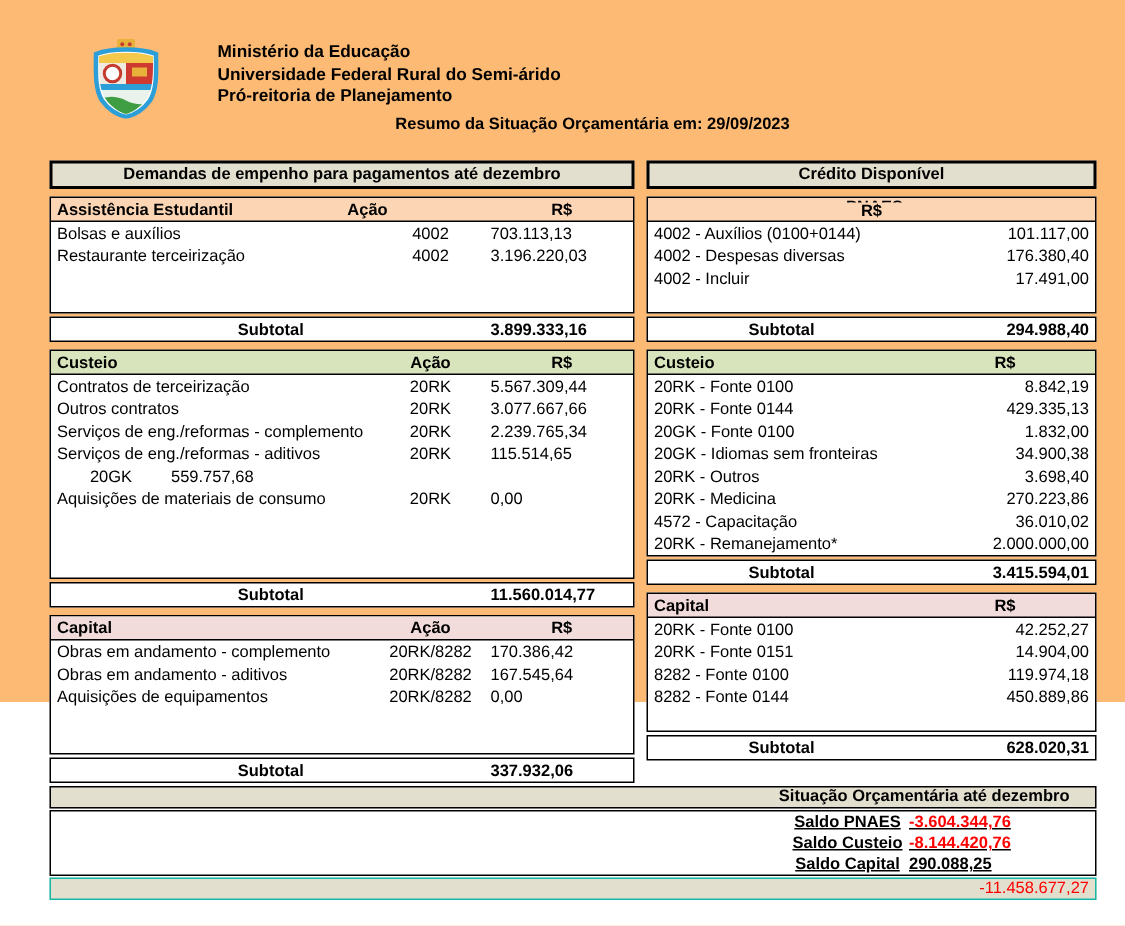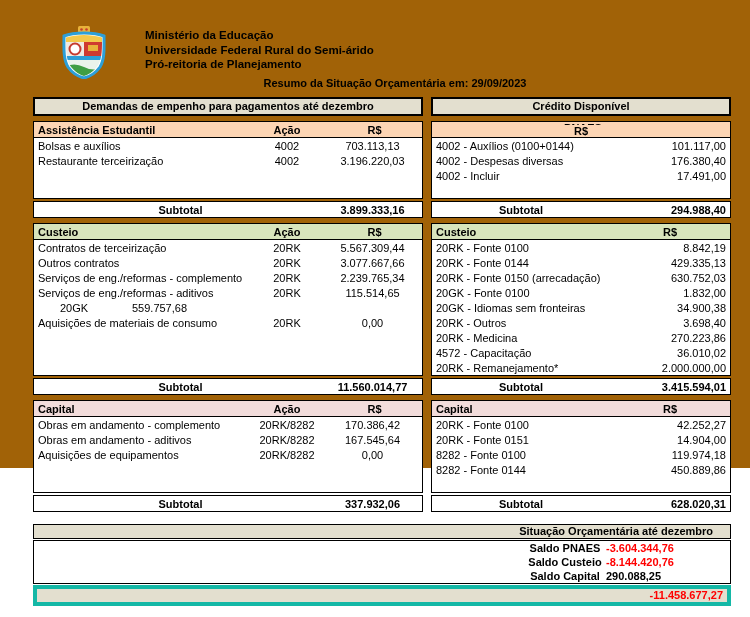--- a/index.html
+++ b/index.html
@@ -2,59 +2,59 @@
 <html><head>
 <meta charset="utf-8">
 <style>
   :root{
     --beige:#e3dfcf;
     --border:#000;
   }
   html,body{margin:0;padding:0;background:#fff;}
   body{width:750px;height:617px;overflow:hidden;
        font-family:"Liberation Sans",sans-serif;font-size:11px;color:#000;}
-  .page{position:relative;width:750px;height:468px;background:#a16207;}
+  .page{position:relative;width:750px;height:468px;background:#fdba74;}
 
   
   .doc-header{position:absolute;top:25px;left:55px;display:flex;align-items:flex-start;}
   .logo{width:58px;height:54px;}
   .org{margin-left:32px;font-weight:700;font-size:11.5px;line-height:14.5px;padding-top:3px;}
   .doc-title{position:absolute;top:77px;left:0;width:750px;text-align:center;font-weight:700;font-size:11px;margin-left:20px;}
 
   
-  .main{position:absolute;top:97px;left:33px;width:698px;display:flex;gap:8px;}
+  .main{position:absolute;top:107px;left:33px;width:698px;display:flex;gap:8px;}
   .col-left{width:390px;}
   .col-right{width:300px;}
   .panel-header{border:2px solid var(--border);background:var(--beige);
     font-weight:700;text-align:center;height:15px;line-height:15px;}
 
   .section{margin-top:5px;}
   .tbl{border:1.5px solid var(--border);background:#fff;}
   .tbl-head{display:flex;align-items:center;height:15px;font-weight:700;border-bottom:1px solid var(--border);}
   .row{display:flex;align-items:center;height:15px;}
   .cell-label{flex:1;padding-left:4px;white-space:nowrap;overflow:hidden;}
   .cell-acao{width:80px;text-align:center;}
-  .cell-val{width:91px;text-align:center;padding-right:4px;white-space:nowrap;}
+  .cell-val{width:91px;text-align:left;padding-right:4px;white-space:nowrap;}
   .cell-val-h{width:95px;text-align:center;}
   .cell-val-r{width:116px;text-align:right;padding-right:4px;white-space:nowrap;}
   .cell-val-rh{width:120px;text-align:center;}
   .subtotal{display:flex;align-items:center;height:15px;border:1.5px solid var(--border);
     margin-top:2px;font-weight:700;background:#fff;}
   .sub-label{flex:1;text-align:center;}
 
   
   .summary{position:absolute;left:33px;top:524px;width:698px;}
   .sum-title{border:1.5px solid var(--border);background:var(--beige);font-weight:700;
     text-align:right;padding-right:17px;height:13px;line-height:13px;}
-  .sum-box{border:1.5px solid var(--border);margin-top:1px;background:#fff;}
+  .sum-box{border:1.5px solid var(--border);margin-top:1px;background:#fff;text-decoration:underline;}
   .sum-row{display:flex;justify-content:flex-end;align-items:center;height:14px;font-weight:700;}
   .sum-label{width:82px;text-align:center;white-space:nowrap;}
   .sum-val{width:120px;padding-right:4px;white-space:nowrap;}
-  .sum-total{margin-top:1px;border:4px solid #14b8a6;background:var(--beige);
-    text-align:right;padding-right:4px;height:13px;line-height:13px;font-weight:700;}
+  .sum-total{margin-top:1px;border:1px solid #14b8a6;background:var(--beige);
+    text-align:right;padding-right:4px;height:13px;line-height:13px;font-weight:400;}
   .neg{color:#ff0000;}
 </style>
 </head>
 <body>
 
 <div class="page">
 
   <div class="doc-header">
     <div class="logo">
       <svg width="58" height="54" viewBox="0 0 58 54">
@@ -85,21 +85,21 @@
   </div>
 
   <div class="doc-title">Resumo da Situação Orçamentária em: 29/09/2023</div>
 
   <div class="main">
     <div class="col-left">
       <div class="panel-header">Demandas de empenho para pagamentos até dezembro</div>
       <div>
           <div class="section">
             <div class="tbl">
-              <div class="tbl-head" style="background: rgb(252, 213, 180);">
+              <div class="tbl-head" style="background: rgb(252, 213, 180); gap: 42px;">
                 <div class="cell-label">Assistência Estudantil</div>
                 <div class="cell-acao">Ação</div>
                 <div class="cell-val-h">R$</div>
               </div>
               <div class="row">
                 <div class="cell-label">Bolsas e auxílios</div>
                 <div class="cell-acao">4002</div>
                 <div class="cell-val">703.113,13</div>
               </div>
               <div class="row">
@@ -226,24 +226,20 @@
                 <div class="cell-label">Custeio</div>
                 <div class="cell-val-rh">R$</div>
               </div>
               <div class="row">
                 <div class="cell-label">20RK - Fonte 0100</div>
                 <div class="cell-val-r">8.842,19</div>
               </div>
               <div class="row">
                 <div class="cell-label">20RK - Fonte 0144</div>
                 <div class="cell-val-r">429.335,13</div>
-              </div>
-              <div class="row">
-                <div class="cell-label">20RK - Fonte 0150 (arrecadação)</div>
-                <div class="cell-val-r">630.752,03</div>
               </div>
               <div class="row">
                 <div class="cell-label">20GK - Fonte 0100</div>
                 <div class="cell-val-r">1.832,00</div>
               </div>
               <div class="row">
                 <div class="cell-label">20GK - Idiomas sem fronteiras</div>
                 <div class="cell-val-r">34.900,38</div>
               </div>
               <div class="row">

